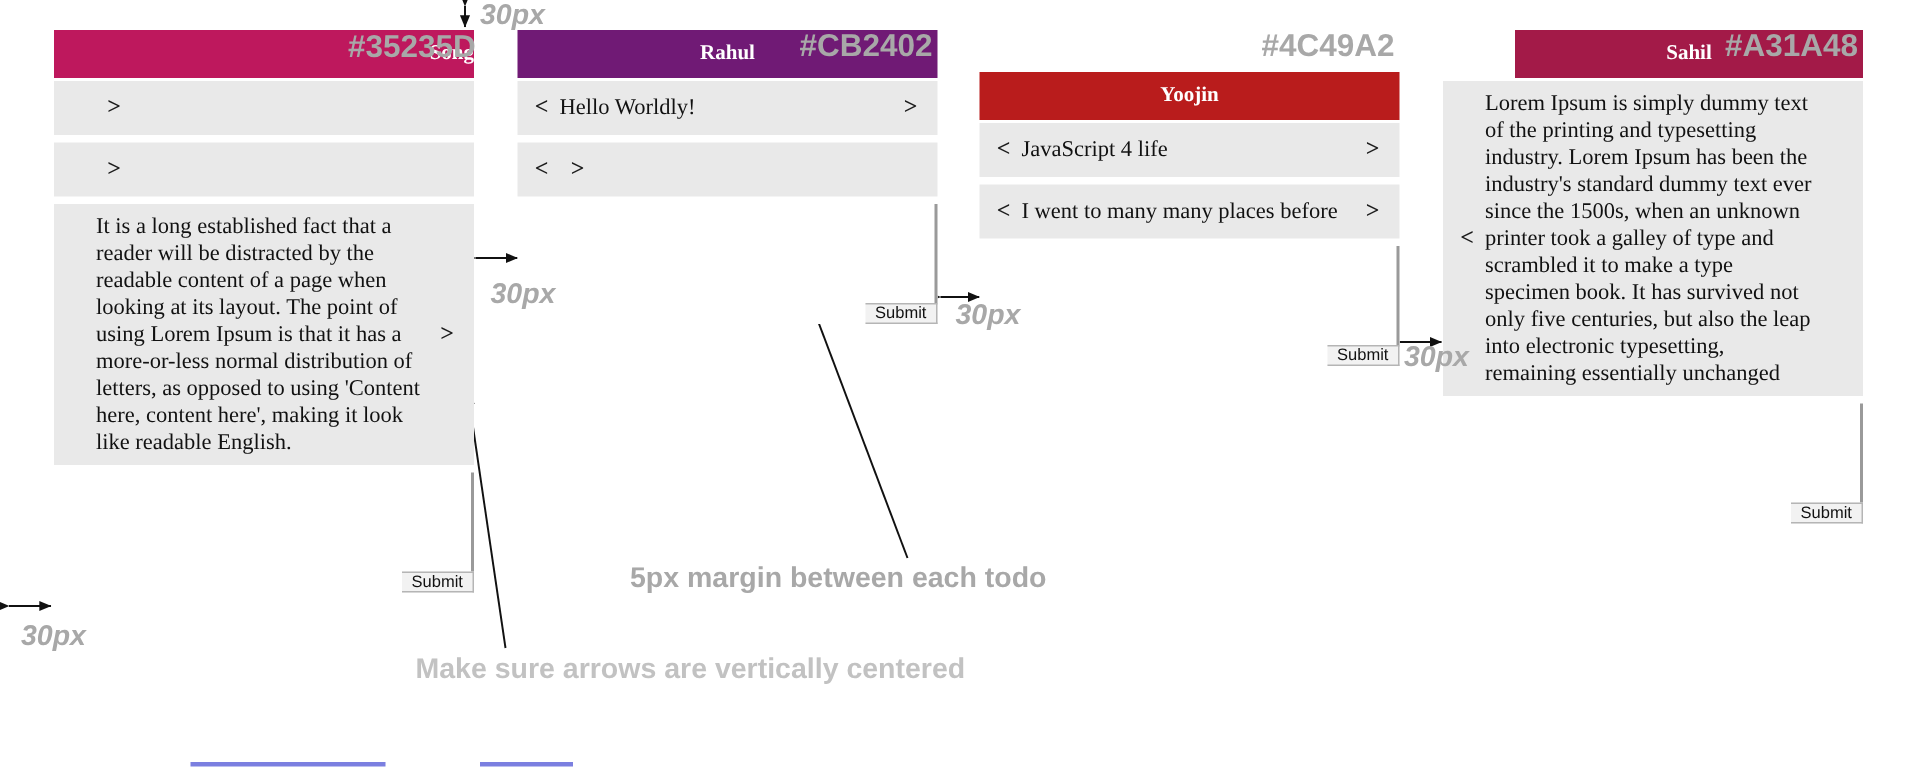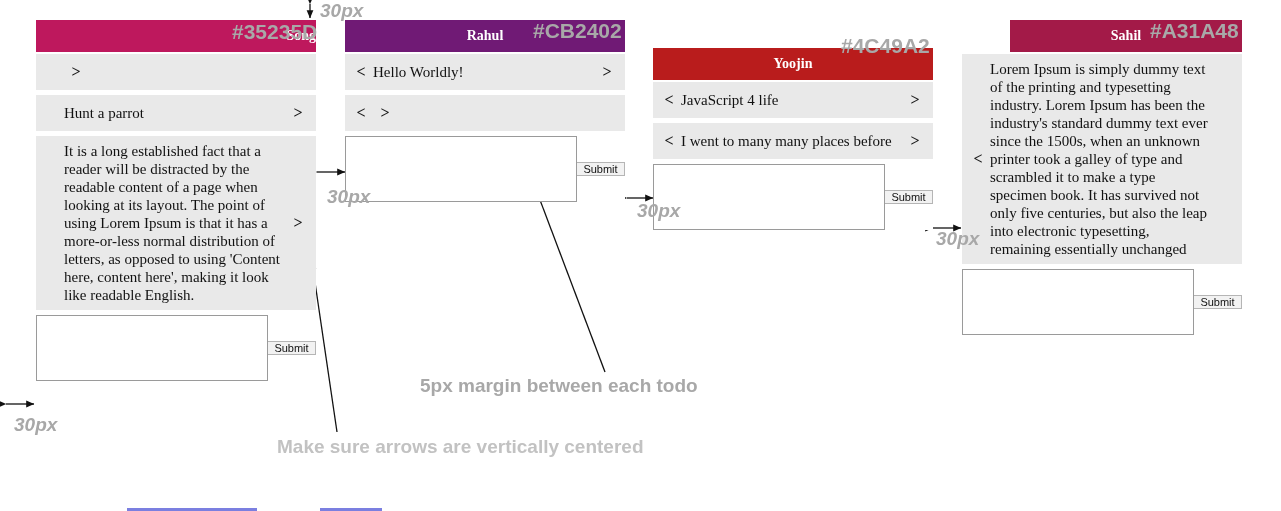--- a/index.html
+++ b/index.html
@@ -69,21 +69,22 @@
     font-family: "Liberation Serif", serif;
     font-size: 15px;
     color: #111111;
     line-height: 1.20;
   }
 
   
   .composer {
     display: flex;
     margin-top: 5px;
-    align-items: center;
+    align-items: flex-end;
+    flex-direction: column;
   }
   .composer-textarea {
     flex: 1 1 auto;
     height: 66px;
     background: #ffffff;
     border: 1px solid #9a9a9a;
     box-sizing: border-box;
     position: relative;
   }
 
@@ -180,21 +181,20 @@
 
 <div class="app-col c0">
   <div class="col-header" style="background: #be185d; text-align: right;">Song</div>
   <div class="todo-list">
     <div class="todo-item">
       <span class="arrow left blank">&lt;</span>
       <span class="arrow right">&gt;</span>
     </div>
     <div class="todo-item">
       <span class="arrow left blank">&lt;</span>
-      <span class="todo-text">Hunt a parrot</span>
       <span class="arrow right">&gt;</span>
     </div>
     <div class="todo-item">
       <span class="arrow left blank">&lt;</span>
       <span class="todo-text">It is a long established fact that a reader will be distracted by the readable content of a page when looking at its layout. The point of using Lorem Ipsum is that it has a more-or-less normal distribution of letters, as opposed to using 'Content here, content here', making it look like readable English.</span>
       <span class="arrow right">&gt;</span>
     </div>
   </div>
   <div class="composer">
     <div class="composer-textarea"></div>
@@ -235,21 +235,21 @@
       <span class="arrow left">&lt;</span>
       <span class="todo-text">I went to many many places before</span>
       <span class="arrow right">&gt;</span>
     </div>
   </div>
   <div class="composer">
     <div class="composer-textarea"></div>
     <div class="submit-btn">Submit</div>
   </div>
 </div>
-<div class="hexlabel" style="left:841px; top:34px;">#4C49A2</div>
+<div class="hexlabel" style="left:841px; top:19px;">#4C49A2</div>
 
 <div class="app-col c3">
   <div class="col-header" style="background: rgb(163, 26, 72); margin-left: 48px;">Sahil</div>
   <div class="todo-list">
     <div class="todo-item">
       <span class="arrow left">&lt;</span>
       <span class="todo-text">Lorem Ipsum is simply dummy text of the printing and typesetting industry. Lorem Ipsum has been the industry's standard dummy text ever since the 1500s, when an unknown printer took a galley of type and scrambled it to make a type specimen book. It has survived not only five centuries, but also the leap into electronic typesetting, remaining essentially unchanged</span>
       <span class="arrow right blank">&gt;</span>
     </div>
   </div>

